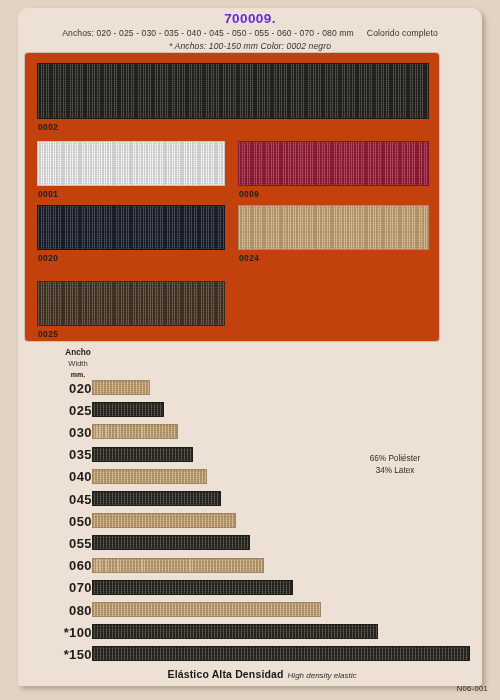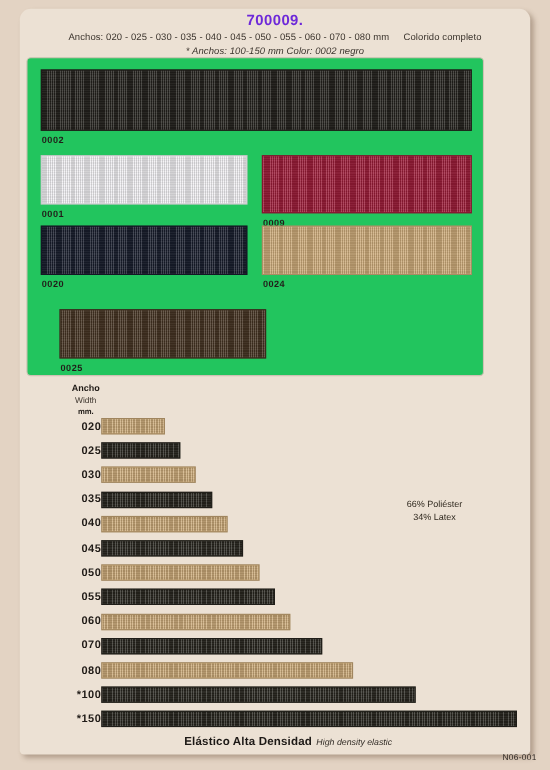--- a/index.html
+++ b/index.html
@@ -31,21 +31,21 @@
     font-size:8.6px; color:#3a332c; line-height:12.5px; letter-spacing:.1px;
   }
   .hdr-line.italic{ font-style:italic; }
   .sp{ display:inline-block; width:13px; }
 
   
   #swatch-panel{
     position:absolute;
     left:24px; top:52px;
     width:416px; height:290px;
-    background:#22c55e;
+    background:#c2410c;
     border:1px solid #cfc2b4;
     border-radius:4px;
   }
   .swatch-cell{ position:absolute; }
   .swatch{
     width:100%; height:100%;
     border:1px solid rgba(0,0,0,.18);
     position:relative;
     overflow:hidden;
   }
@@ -71,21 +71,21 @@
   #axis-head{ position:absolute; left:55px; top:0; width:46px; text-align:center; }
   #axis-head .t1{ font-size:8.2px; font-weight:bold; color:#1f1a16; line-height:10.5px; }
   #axis-head .t2{ font-size:7.6px; color:#3d352d; line-height:10px; }
   #axis-head .t3{ font-size:7px; font-weight:bold; color:#1f1a16; line-height:11px; }
 
   .bar-row{ position:absolute; left:0; width:100%; }
   .bar-label{
     position:absolute; right:0; width:42px; top:50%;
     transform:translateY(-50%);
     text-align:right;
-    font-size:10px; font-weight:bold; color:#201b17; letter-spacing:.4px;
+    font-size:13px; font-weight:bold; color:#201b17; letter-spacing:.4px;
   }
   .bar-label-wrap{ position:absolute; left:50px; width:42px; top:0; height:100%; }
   .bar{
     position:absolute; left:92px; top:0; height:100%;
     border:1px solid rgba(0,0,0,.22);
     overflow:hidden;
   }
   .bar::after{
     content:""; position:absolute; inset:0;
     background-image:
@@ -135,33 +135,33 @@
 
 <div id="swatch-panel">
     <div class="swatch-cell" style="left: 12px; top: 10px; width: 392px; height: 56px;">
       <div class="swatch" style="background: rgb(35, 33, 28);"></div>
       <div class="swatch-label">0002</div>
     </div>
     <div class="swatch-cell" style="left: 12px; top: 88px; width: 188px; height: 45px;">
       <div class="swatch" style="background: rgb(242, 241, 244);"></div>
       <div class="swatch-label">0001</div>
     </div>
-    <div class="swatch-cell" style="left: 213px; top: 88px; width: 191px; height: 53px;">
+    <div class="swatch-cell" style="left: 213px; top: 88px; width: 191px; height: 45px;">
       <div class="swatch" style="background: rgb(156, 27, 56);"></div>
       <div class="swatch-label">0009</div>
     </div>
     <div class="swatch-cell" style="left: 12px; top: 152px; width: 188px; height: 45px;">
       <div class="swatch" style="background: rgb(24, 29, 44);"></div>
       <div class="swatch-label">0020</div>
     </div>
     <div class="swatch-cell" style="left: 213px; top: 152px; width: 191px; height: 45px;">
       <div class="swatch" style="background: rgb(205, 171, 121);"></div>
       <div class="swatch-label">0024</div>
     </div>
-    <div class="swatch-cell" style="left: 12px; top: 228px; width: 188px; height: 45px; margin-left: 17px;">
+    <div class="swatch-cell" style="left: 12px; top: 228px; width: 188px; height: 45px;">
       <div class="swatch" style="background: rgb(68, 51, 34);"></div>
       <div class="swatch-label">0025</div>
     </div>
   </div>
 
 <div id="width-chart">
   <div id="axis-head">
     <div class="t1">Ancho</div>
     <div class="t2">Width</div>
     <div class="t3">mm.</div>

